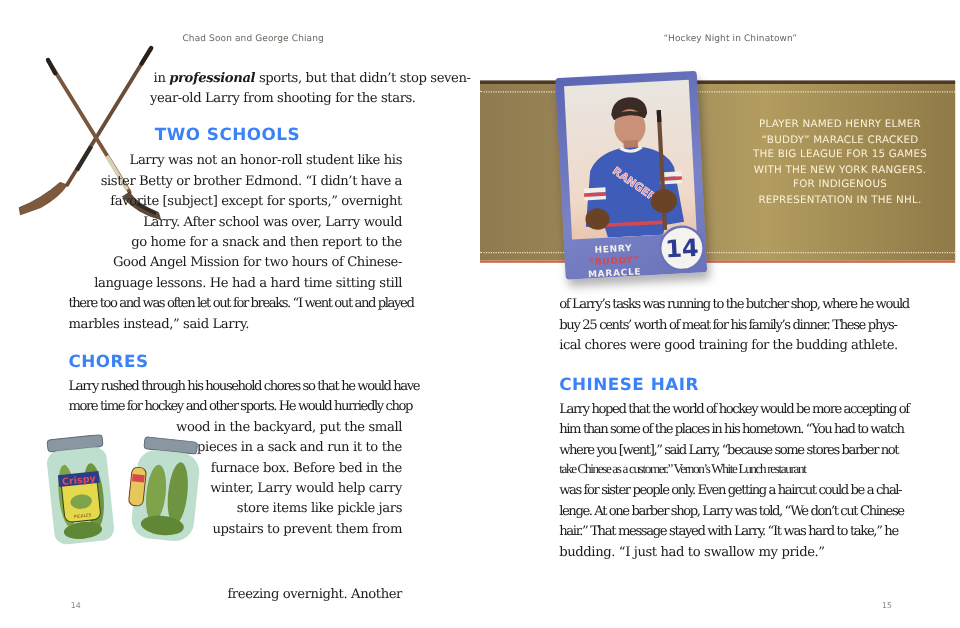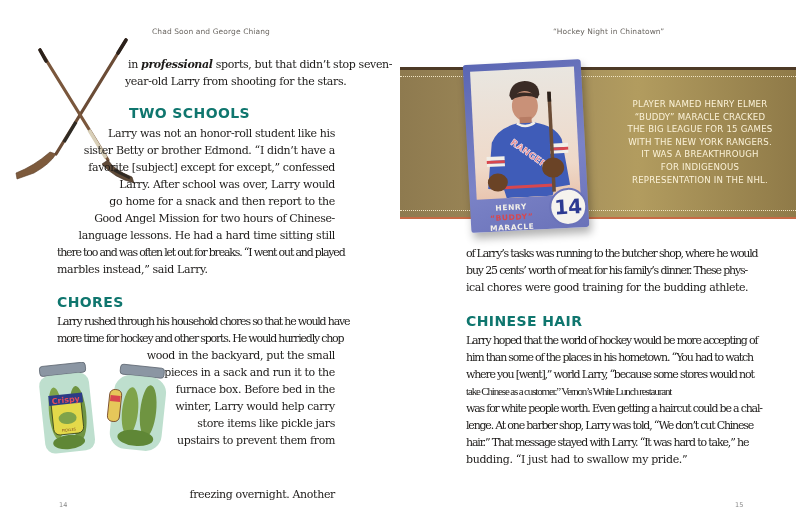--- a/index.html
+++ b/index.html
@@ -1,21 +1,21 @@
 <!DOCTYPE html>
 <html><head>
 <meta charset="utf-8">
 <style>
   html, body { margin:0; padding:0; background:#ffffff; }
   body { width:800px; height:523px; position:relative; overflow:hidden; font-family:"DejaVu Serif", serif; color:#1d1b19; }
   .running-head { position:absolute; top:27px; font-family:"DejaVu Sans", sans-serif; font-size:7.5px; color:#6a6661; letter-spacing:0.1px; }
   .page-num { position:absolute; top:501px; font-family:"DejaVu Sans", sans-serif; font-size:6.5px; color:#888; }
   .body-line { position:absolute; font-family:"DejaVu Serif", serif; font-size:11px; line-height:13px; white-space:nowrap; color:#1d1b19; letter-spacing:-0.35px; }
   .body-line.right { text-align:right; }
-  .heading { position:absolute; font-family:"DejaVu Sans", sans-serif; font-weight:bold; font-size:14px; letter-spacing:0.4px; color:#0f766e; }
+  .heading { position:absolute; font-family:"DejaVu Sans", sans-serif; font-weight:bold; font-size:14px; letter-spacing:0.4px; color:#3b82f6; }
   .banner { position:absolute; left:400px; top:67px; width:396px; height:152px;
     background:linear-gradient(90deg,#8e7a4f 0%, #a48f5c 40%, #b29c5f 60%, #8f7a48 100%);
     border-top:3px solid #4d3a26; border-bottom:2px solid #c76a45; box-sizing:border-box; }
   .banner .dots-top { position:absolute; left:0; right:0; top:6px; border-top:1px dotted #f0e4c3; }
   .banner .dots-bot { position:absolute; left:0; right:0; bottom:6px; border-top:1px dotted #f0e4c3; }
   .banner-text { position:absolute; left:600px; top:98px; width:200px; text-align:center;
     font-family:"DejaVu Sans", sans-serif; font-size:8.6px; line-height:12.6px; color:#fbf2d8; letter-spacing:0.2px; }
   .card { position:absolute; left:467px; top:62px; width:118px; height:168px; transform:rotate(-3deg);
     background:linear-gradient(160deg,#5a66b3,#7b83c7 60%,#6a72b9); border-radius:3px;
     box-shadow:2px 6px 8px rgba(0,0,0,0.3); }
@@ -49,21 +49,21 @@
     <line x1="100" y1="134" x2="116" y2="142" stroke="#2f2a24" stroke-width="3"></line>
   </svg>
 
   <div class="body-line" style="left:128px; top:58px;">in <b><i>professional</i></b> sports, but that didn’t stop seven-</div>
   <div class="body-line" style="left:125px; top:75px;">year-old Larry from shooting for the stars.</div>
 
   <div class="heading" style="left:129px; top:105px;">TWO SCHOOLS</div>
 
   <div class="body-line right" style="right:465px; top:127px;">Larry was not an honor-roll student like his</div>
   <div class="body-line right" style="right:465px; top:144px;">sister Betty or brother Edmond. “I didn’t have a</div>
-  <div class="body-line right" style="right:465px; top:161px;">favorite [subject] except for except,” confessed</div>
+  <div class="body-line right" style="right:465px; top:161px;">favorite [subject] except for sports,” overnight</div>
   <div class="body-line right" style="right:465px; top:178px;">Larry. After school was over, Larry would</div>
   <div class="body-line right" style="right:465px; top:195px;">go home for a snack and then report to the</div>
   <div class="body-line right" style="right:465px; top:212px;">Good Angel Mission for two hours of Chinese-</div>
   <div class="body-line right" style="right:465px; top:229px;">language lessons. He had a hard time sitting still</div>
   <div class="body-line" style="left: 57px; top: 246px; letter-spacing: -1.2px;">there too and was often let out for breaks. “I went out and played</div>
   <div class="body-line" style="left:57px; top:263px;">marbles instead,” said Larry.</div>
 
   <div class="heading" style="left:57px; top:294px;">CHORES</div>
 
   <div class="body-line" style="left: 57px; top: 315px; letter-spacing: -1.2px;">Larry rushed through his household chores so that he would have</div>
@@ -147,34 +147,33 @@
       <span>MARACLE</span>
     </div>
     <div class="number">14</div>
   </div>
 
   <div class="banner-text">
     <div>PLAYER NAMED HENRY ELMER</div>
     <div>“BUDDY” MARACLE CRACKED</div>
     <div>THE BIG LEAGUE FOR 15 GAMES</div>
     <div>WITH THE NEW YORK RANGERS.</div>
-    <div>IT WAS A BREAKTHROUGH</div>
     <div>FOR INDIGENOUS</div>
     <div>REPRESENTATION IN THE NHL.</div>
   </div>
 
   <div class="body-line" style="left: 466px; top: 247px; letter-spacing: -1.2px;">of Larry’s tasks was running to the butcher shop, where he would</div>
   <div class="body-line" style="left: 466px; top: 264px; letter-spacing: -1.15px;">buy 25 cents’ worth of meat for his family’s dinner. These phys-</div>
   <div class="body-line" style="left: 466px; top: 281px; letter-spacing: -0.45px;">ical chores were good training for the budding athlete.</div>
 
   <div class="heading" style="left:466px; top:313px;">CHINESE HAIR</div>
 
   <div class="body-line" style="left: 466px; top: 334px; letter-spacing: -1.2px;">Larry hoped that the world of hockey would be more accepting of</div>
   <div class="body-line" style="left: 466px; top: 351px; letter-spacing: -1.2px;">him than some of the places in his hometown. “You had to watch</div>
-  <div class="body-line" style="left: 466px; top: 368px; letter-spacing: -1.2px;">where you [went],” world Larry, “because some stores would not</div>
+  <div class="body-line" style="left: 466px; top: 368px; letter-spacing: -1.2px;">where you [went],” said Larry, “because some stores barber not</div>
   <div class="body-line" style="left: 466px; top: 385px; letter-spacing: -1.15px; font-family: Liberation Serif, serif;">take Chinese as a customer.” Vernon’s White Lunch restaurant</div>
-  <div class="body-line" style="left: 466px; top: 402px; letter-spacing: -1.2px;">was for white people worth. Even getting a haircut could be a chal-</div>
+  <div class="body-line" style="left: 466px; top: 402px; letter-spacing: -1.2px;">was for sister people only. Even getting a haircut could be a chal-</div>
   <div class="body-line" style="left: 466px; top: 419px; letter-spacing: -1.2px;">lenge. At one barber shop, Larry was told, “We don’t cut Chinese</div>
   <div class="body-line" style="left: 466px; top: 436px; letter-spacing: -1.15px;">hair.” That message stayed with Larry. “It was hard to take,” he</div>
   <div class="body-line" style="left:466px; top:453px;">budding. “I just had to swallow my pride.”</div>
 
   <div class="page-num" style="left:735px;">15</div>
 </div>
 
 </body></html>

